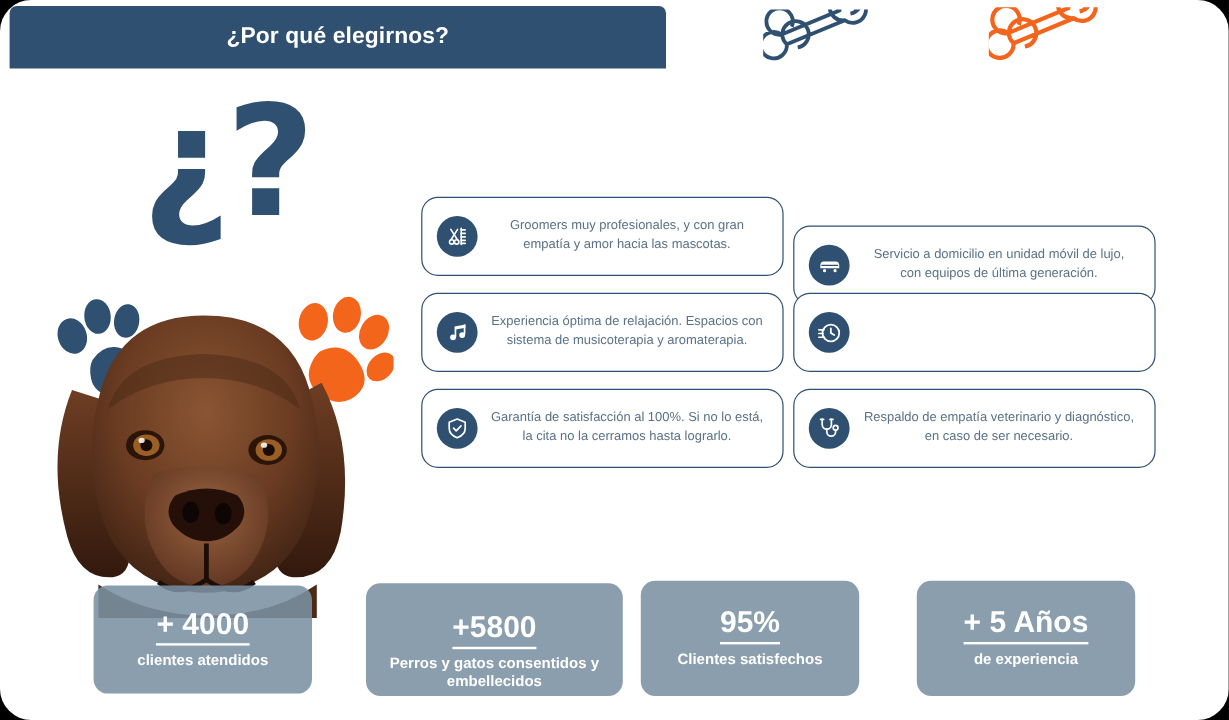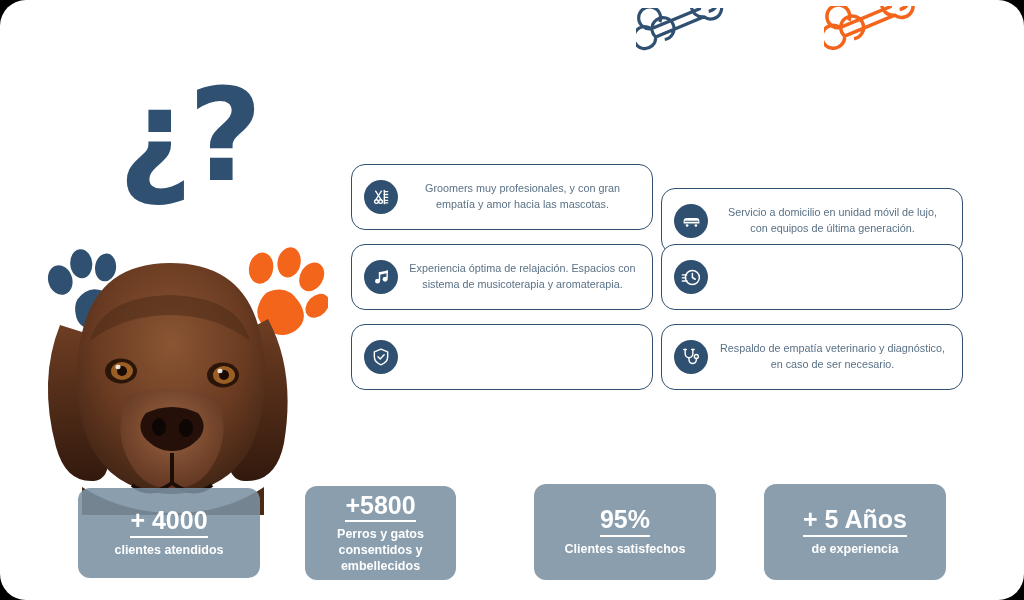--- a/index.html
+++ b/index.html
@@ -47,20 +47,23 @@
      border-bottom:2.5px solid #fff;padding-bottom:1px;margin-bottom:5px;
      display:inline-block;}
   .stat-label{color:#fff;font-size:12.5px;font-weight:bold;line-height:1.25;
      text-align:center;}
 </style>
 </head>
 <body>
 
 <div id="page">
 
+  <div id="header-bar">
+    <span id="header-title">¿Por qué elegirnos?</span>
+  </div>
 
   <div class="bone" style="left:636px;top:8px;">
     <svg width="96" height="52" viewBox="0 0 96 52">
       <g transform="rotate(-16 48 26)">
         <path d="M18 12 a11 11 0 1 0 2 9 l52 -6 a11 11 0 1 0 -2 -9 z M18 12 a11 11 0 1 1 10 -4 M20 21 a11 11 0 1 1 8 5 M72 15 a11 11 0 1 1 10 -4 M70 6 a11 11 0 1 1 8 5" fill="none" stroke="#2F5070" stroke-width="3.2" stroke-linejoin="round"></path>
       </g>
     </svg>
   </div>
   <div class="bone" style="left:824px;top:6px;">
     <svg width="100" height="54" viewBox="0 0 96 52">
@@ -193,40 +196,41 @@
     </span>
   </div>
 
   <div class="feature-card" style="left:351px;top:324px;">
     <span class="card-icon">
       <svg width="20" height="20" viewBox="0 0 24 24" fill="none" stroke="#fff" stroke-width="1.7" stroke-linecap="round" stroke-linejoin="round">
         <path d="M12 2.6 l8 3.2 v6 q0 6.6 -8 9.6 q-8 -3 -8 -9.6 v-6 z"></path>
         <path d="M8.4 11.8 l2.6 2.6 l4.8 -5"></path>
       </svg>
     </span>
+    <span class="card-text">Garantía de satisfacción al 100%. Si no lo está, la cita no la cerramos hasta lograrlo.</span>
   </div>
 
   <div class="feature-card" style="left:661px;top:324px;">
     <span class="card-icon">
       <svg width="20" height="20" viewBox="0 0 24 24" fill="none" stroke="#fff" stroke-width="1.7" stroke-linecap="round">
         <path d="M5 3 v5.2 a4.6 4.6 0 0 0 9.2 0 V3"></path>
         <path d="M3.4 3 h3 M12.8 3 h3"></path>
         <path d="M9.6 12.8 v2.6 a4.4 4.4 0 0 0 8.8 0 v-1.6"></path>
         <circle cx="18.4" cy="11.4" r="2.4"></circle>
       </svg>
     </span>
     <span class="card-text">Respaldo de empatía veterinario y diagnóstico, en caso de ser necesario.</span>
   </div>
 
   <div class="stat-box" style="left:78px;top:488px;width:182px;height:90px;">
     <span class="stat-num">+ 4000</span>
     <span class="stat-label">clientes atendidos</span>
   </div>
 
-  <div class="stat-box" style="left:305px;top:486px;width:151px;height:94px;">
+  <div class="stat-box" style="left:305px;top:486px;width:214px;height:94px;justify-content:space-between;">
     <span class="stat-num">+5800</span>
     <span class="stat-label">Perros y gatos consentidos y embellecidos</span>
   </div>
 
   <div class="stat-box" style="left:534px;top:484px;width:182px;height:96px;justify-content:center;">
     <span class="stat-num">95%</span>
     <span class="stat-label">Clientes satisfechos</span>
   </div>
 
   <div class="stat-box" style="left:764px;top:484px;width:182px;height:96px;">

